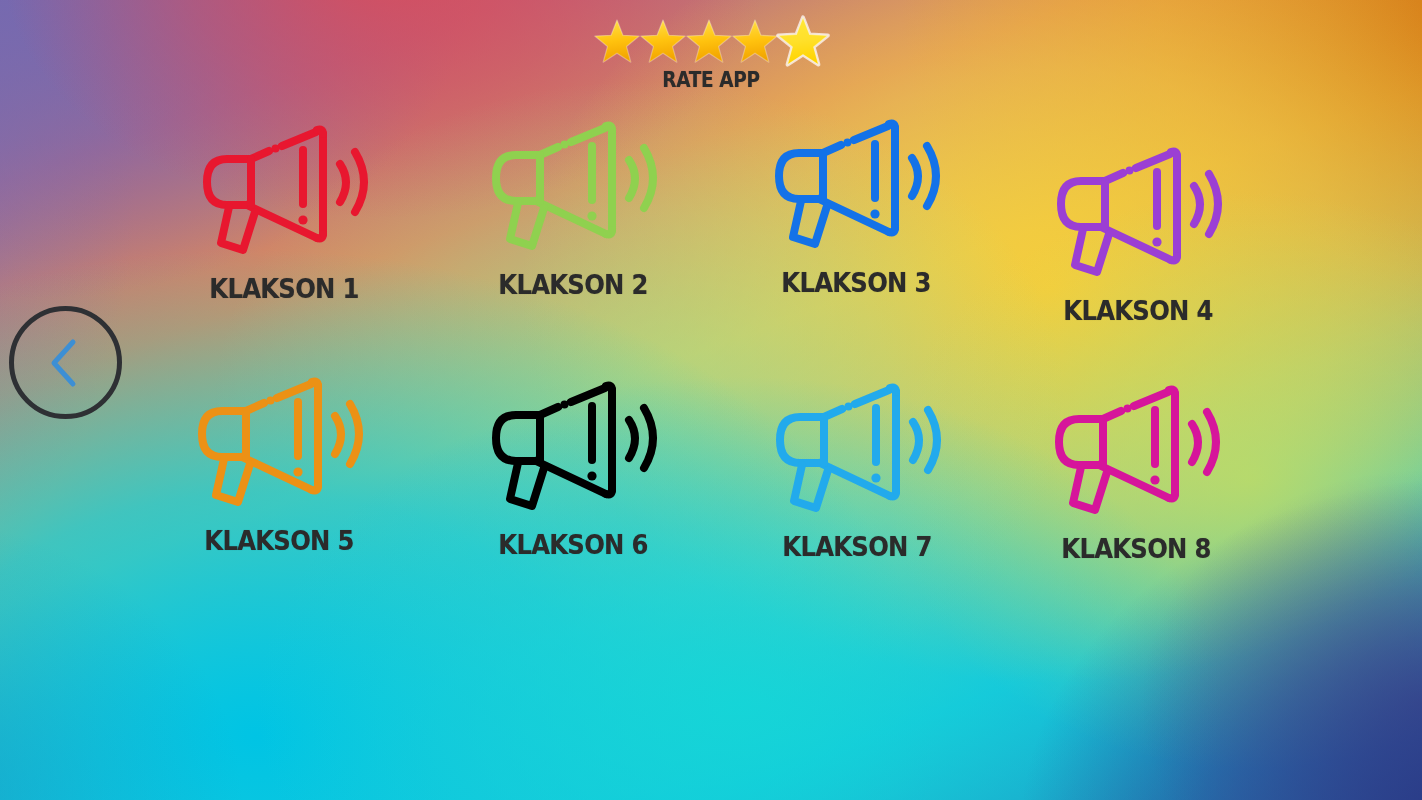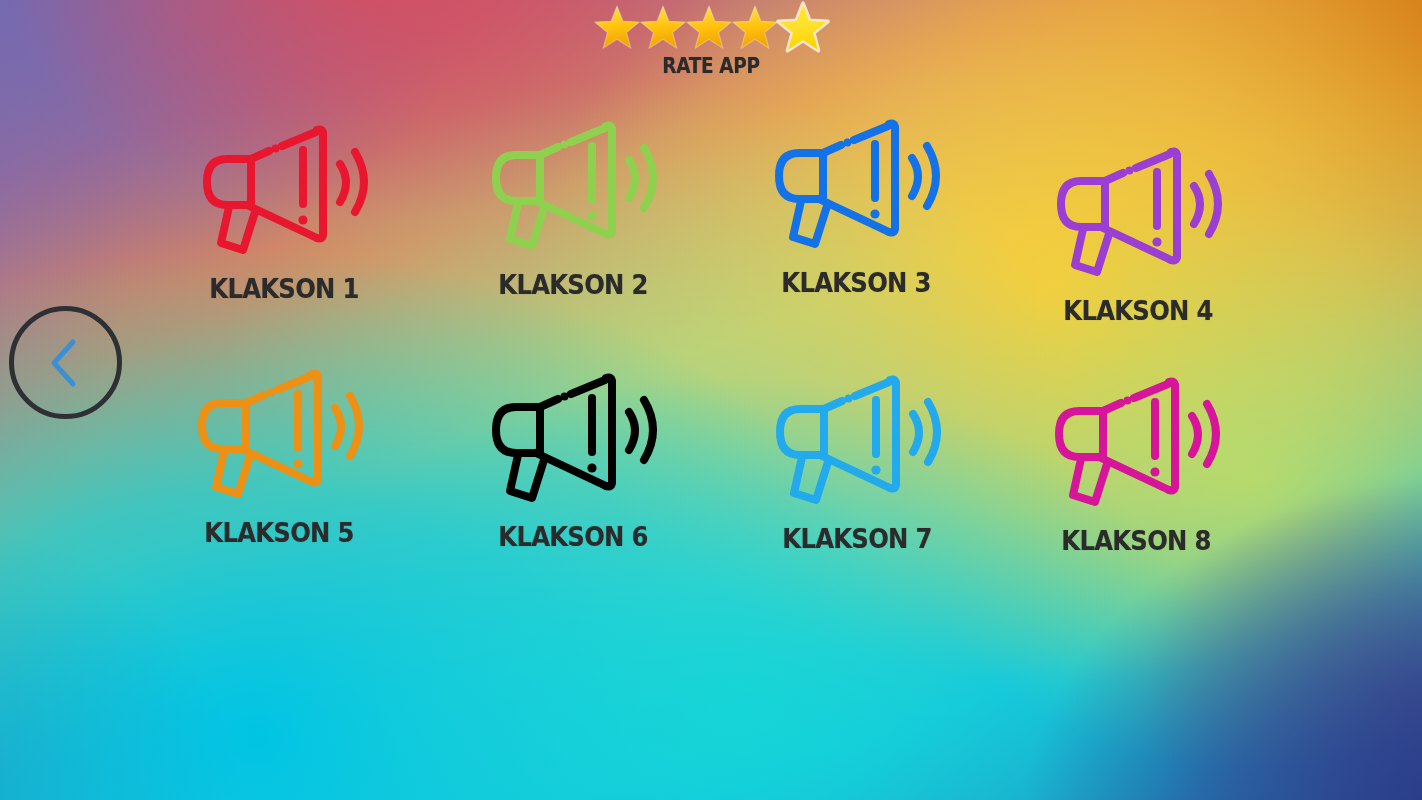--- a/index.html
+++ b/index.html
@@ -82,21 +82,21 @@
   }
   #bg-lpurple {
     background: radial-gradient(ellipse 320px 540px at -8% 22%,
       rgba(110,110,190,0.55) 0%, rgba(110,120,190,0.2) 45%, rgba(110,120,190,0) 78%);
   }
 
   
   #rate-app {
     position: absolute;
     left: 0;
-    top: 0;
+    top: 14px;
     width: 1422px;
     text-align: center;
     cursor: pointer;
   }
   #star-row {
     display: flex;
     justify-content: center;
     align-items: center;
     height: 56px;
     gap: 0px;
@@ -141,21 +141,21 @@
 
   
   #horn-grid {
     position: absolute;
     left: 140px;
     top: 112px;
     width: 1150px;
     display: grid;
     grid-template-columns: repeat(4, 1fr);
     grid-template-rows: 218px 218px;
-    row-gap: 24px;
+    row-gap: 32px;
   }
   .horn-cell {
     display: flex;
     flex-direction: column;
     align-items: center;
     justify-content: flex-start;
     cursor: pointer;
     user-select: none;
   }
   .horn-icon {

